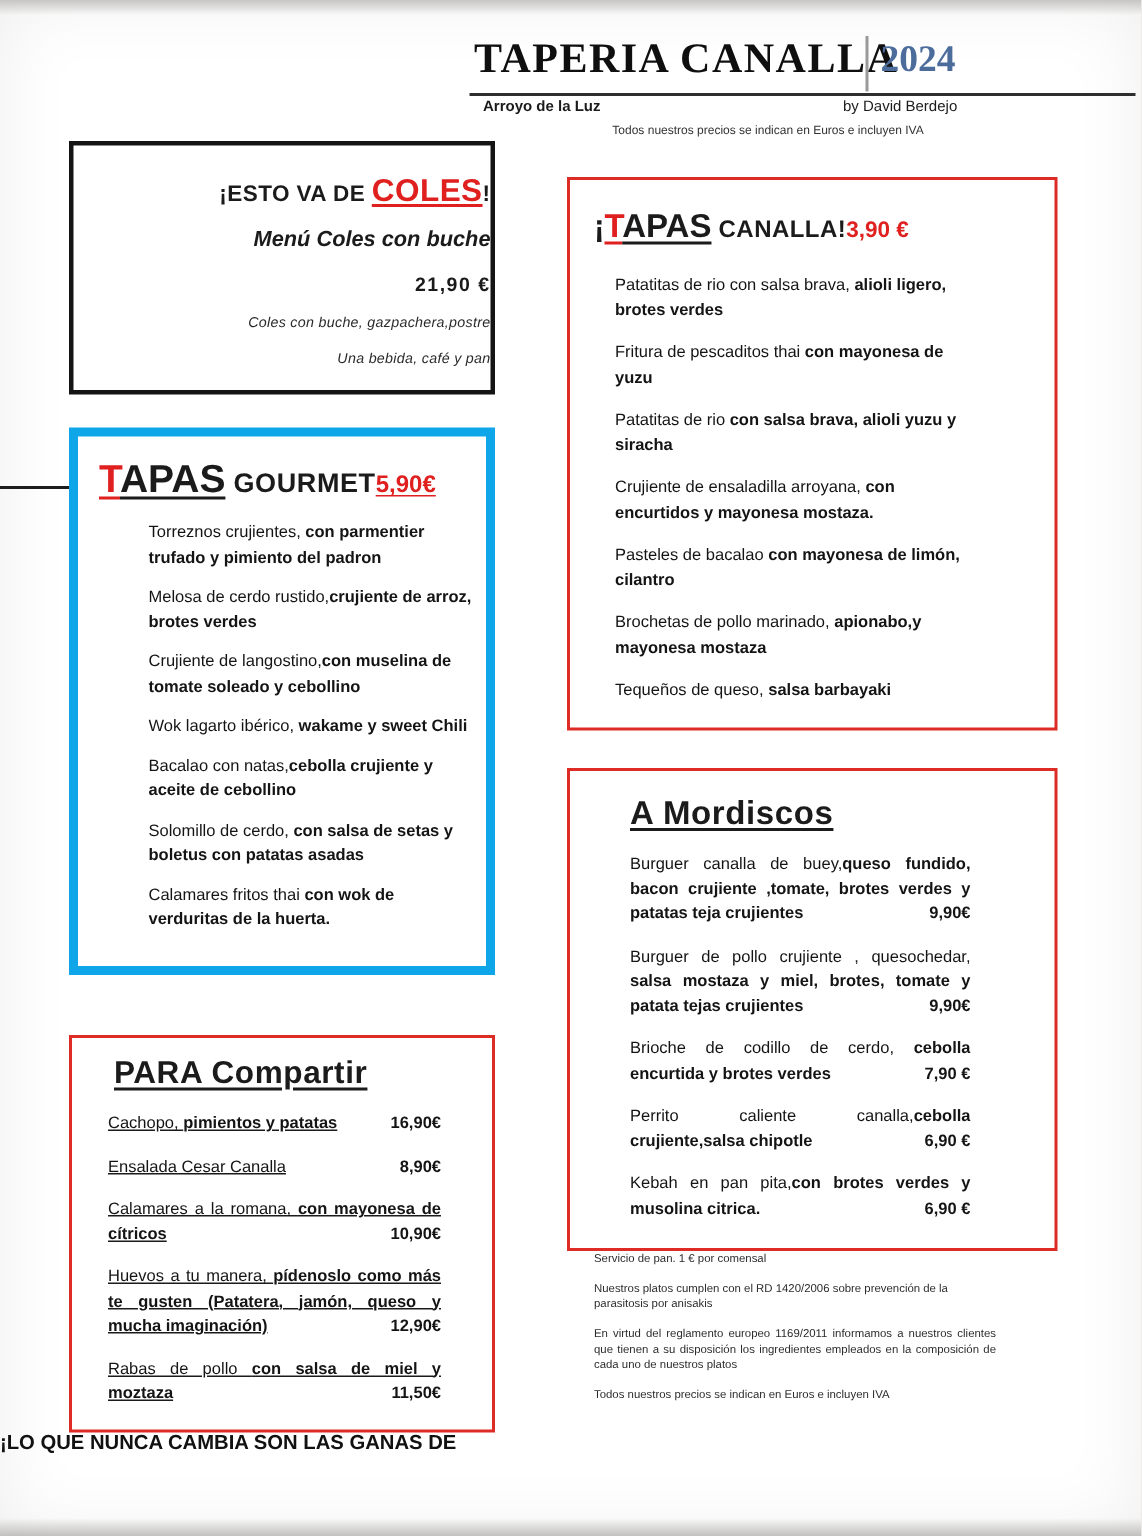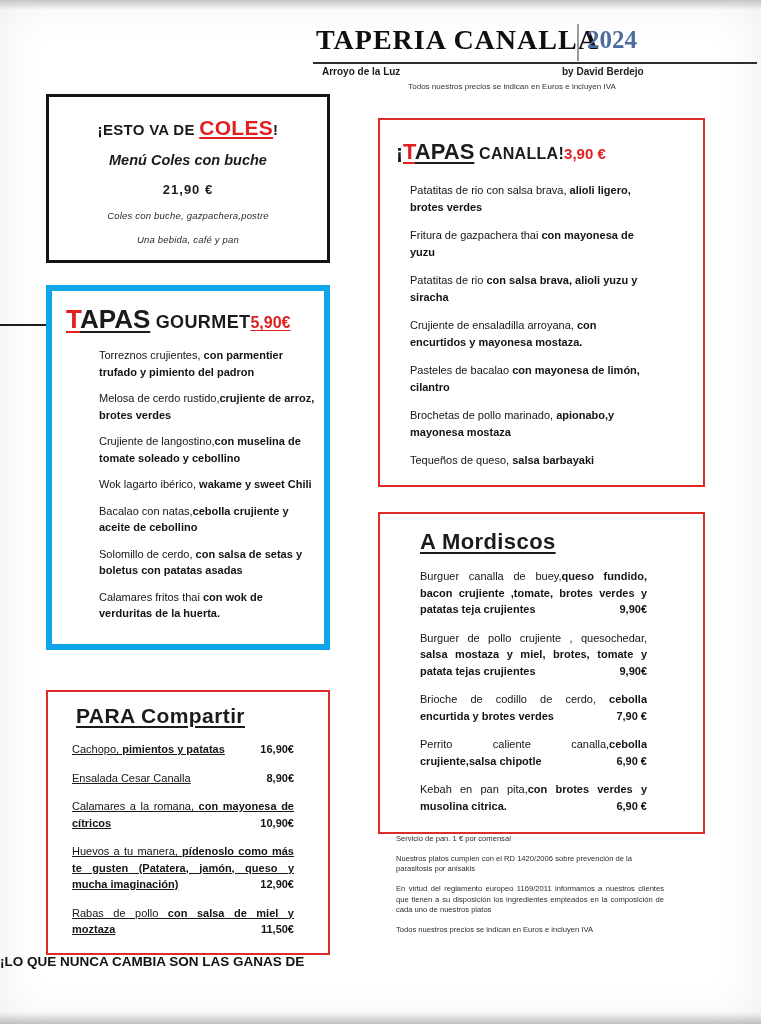--- a/index.html
+++ b/index.html
@@ -18,29 +18,29 @@
   .abs { position:absolute; }
 
   
   .hdr-title { left:316px; top:24px; font-family:"Liberation Serif",serif; font-weight:bold;
     font-size:28px; letter-spacing:1px; color:#0f0f0f; }
   .hdr-vline { left:577px; top:24px; width:2px; height:37px; background:#9a9a9a; }
   .hdr-year { left:587px; top:26px; font-family:"Liberation Serif",serif; font-weight:bold;
     font-size:25px; color:#4c6d9c; }
   .hdr-rule { left:313px; top:62px; width:444px; height:2px; background:#2e2e2e; }
   .hdr-loc { left:322px; top:66px; font-size:10px; font-weight:bold; }
-  .hdr-author { left:562px; top:66px; font-size:10px; font-weight:bold; }
+  .hdr-author { left:562px; top:66px; font-size:10px; font-weight:normal; }
   .hdr-tax { left:352px; top:82px; width:320px; text-align:center; font-size:8px; color:#333; }
 
   
   .margin-line { left:0; top:324px; width:46px; height:2px; background:#1d1d1d; }
 
   
   .box { position:absolute; }
-  .box-coles { left:46px; top:94px; width:284px; height:169px; border:3px solid #141414; text-align:center; }
+  .box-coles { left:46px; top:94px; width:284px; height:169px; border:3px solid #141414; text-align:right; }
   .box-gourmet { left:46px; top:285px; width:284px; height:365px; border:6px solid #0ea5e9; }
   .box-compartir { left:46px; top:690px; width:284px; height:265px; border:2px solid #dd2b26; }
   .box-canalla { left:378px; top:118px; width:327px; height:369px; border:2px solid #dd2b26; }
   .box-mordiscos { left:378px; top:512px; width:327px; height:322px; border:2px solid #dd2b26; }
 
   
   .coles-title { margin-top:19px; font-size:15px; font-weight:bold; letter-spacing:.3px; }
   .coles-title .hl { color:#e01f1f; font-size:21px; text-decoration:underline; text-underline-offset:2px; }
   .coles-sub { margin-top:12px; font-size:14.5px; font-weight:bold; font-style:italic; }
   .coles-price { margin-top:14px; font-size:13px; font-weight:bold; letter-spacing:1px; }
@@ -128,21 +128,21 @@
       <p class="mi"><span>Calamares a la romana, </span><span class="b">con mayonesa de cítricos</span><span class="price">10,90€</span></p>
       <p class="mi"><span>Huevos a tu manera, </span><span class="b">pídenoslo como más te gusten (Patatera, jamón, queso y mucha imaginación)</span><span class="price">12,90€</span></p>
       <p class="mi"><span>Rabas de pollo </span><span class="b">con salsa de miel y moztaza</span><span class="price">11,50€</span></p>
     </div>
   </div>
 
   <div class="box box-canalla">
     <h2 class="hdg h-canalla"><span class="hx">¡</span><span class="ht2">T</span><span class="ha2">APAS</span><span class="hr2"> CANALLA!</span><span class="hp2">3,90 €</span></h2>
     <div class="items">
       <p class="mi"><span>Patatitas de rio con salsa brava, </span><span class="b">alioli ligero, brotes verdes</span></p>
-      <p class="mi"><span>Fritura de gazpachera thai </span><span class="b">con mayonesa de yuzu</span></p>
+      <p class="mi"><span>Fritura de pescaditos thai </span><span class="b">con mayonesa de yuzu</span></p>
       <p class="mi"><span>Patatitas de rio </span><span class="b">con salsa brava, alioli yuzu y siracha</span></p>
       <p class="mi"><span>Crujiente de ensaladilla arroyana, </span><span class="b">con encurtidos y mayonesa mostaza.</span></p>
       <p class="mi"><span>Pasteles de bacalao </span><span class="b">con mayonesa de limón, cilantro</span></p>
       <p class="mi"><span>Brochetas de pollo marinado, </span><span class="b">apionabo,y mayonesa mostaza</span></p>
       <p class="mi"><span>Tequeños de queso, </span><span class="b">salsa barbayaki</span></p>
     </div>
   </div>
 
   <div class="box box-mordiscos">
     <h2 class="hdg h-mordiscos">A Mordiscos</h2>

